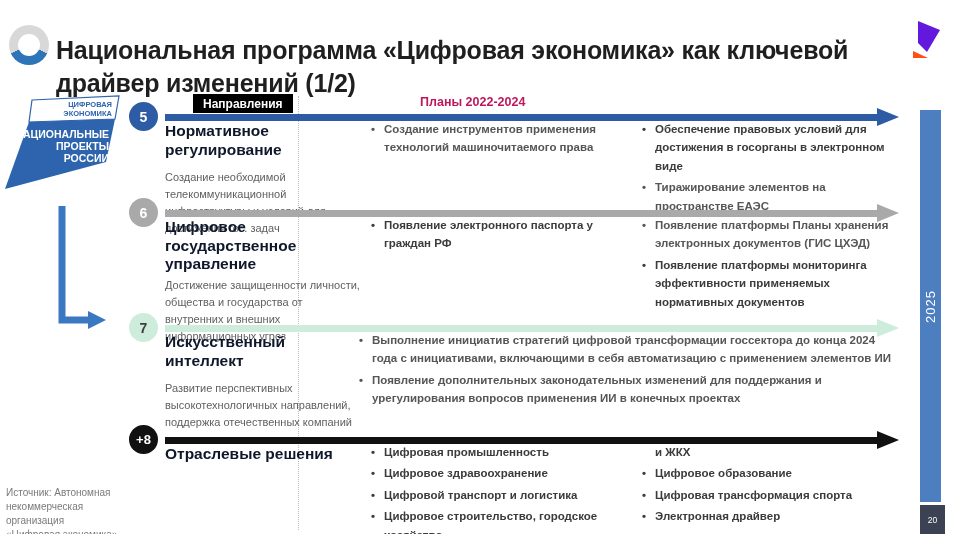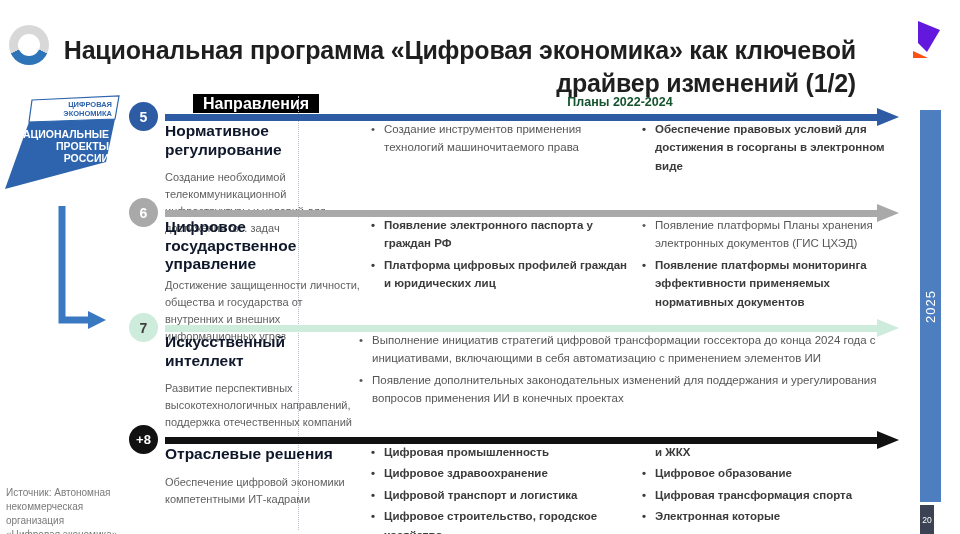--- a/index.html
+++ b/index.html
@@ -5,29 +5,29 @@
   html,body{margin:0;padding:0;background:#e8e8e8;}
   .slide{position:relative;width:960px;height:534px;background:#ffffff;overflow:hidden;
          font-family:"Liberation Sans",sans-serif;color:#222;}
 
   
   .title-icon{position:absolute;left:9px;top:25px;width:40px;height:40px;border-radius:50%;
     background:conic-gradient(#d8d8d8 0 115deg,#2e74b8 115deg 245deg,#d8d8d8 245deg 360deg);}
   .title-icon::after{content:"";position:absolute;left:9px;top:9px;width:22px;height:22px;
     border-radius:50%;background:#fff;}
   .page-title{position:absolute;left:56px;top:17px;width:800px;font-size:25px;line-height:1.32;
-    font-weight:700;color:#1f1f1f;letter-spacing:-0.2px;text-align:right;}
+    font-weight:700;color:#1f1f1f;letter-spacing:-0.2px;}
   .page-title span{display:block;}
   .brand-logo{position:absolute;left:912px;top:18px;}
 
   
   .dir-label{position:absolute;left:193px;top:94px;height:19px;padding:0 10px;background:#000;
-    color:#fff;font-size:16px;font-weight:700;display:inline-flex;align-items:center;}
-  .plans-label{position:absolute;left:420px;top:95px;width:400px;text-align:center;
-    font-size:12.5px;font-weight:700;color:#14532d;}
+    color:#fff;font-size:12px;font-weight:700;display:inline-flex;align-items:center;}
+  .plans-label{position:absolute;left:420px;top:95px;width:400px;text-align:left;
+    font-size:12.5px;font-weight:700;color:#be185d;}
   .col-sep{position:absolute;left:298px;top:96px;height:434px;border-left:1px dotted #b8bfc9;}
 
   
   .np-logo{position:absolute;left:2px;top:94px;}
 
   
   .row{position:absolute;left:128px;width:774px;}
   .badge{position:absolute;left:1px;top:-12px;width:29px;height:29px;border-radius:50%;
     color:#fff;font-weight:700;font-size:14px;display:flex;align-items:center;justify-content:center;}
   .badge.dark-text{color:#3d3d3d;}
@@ -35,30 +35,30 @@
   .arrow .head{position:absolute;left:100%;top:-6px;width:0;height:0;
     border-top:9.5px solid transparent;border-bottom:9.5px solid transparent;border-left:22px solid #000;}
   .c1{position:absolute;left:37px;top:8px;width:196px;}
   .row-title{font-size:15.5px;font-weight:600;color:#0f172a;line-height:1.2;margin:0 0 10px 0;}
   .row-sub{font-size:11px;color:#5f5f5f;line-height:1.55;}
   .c2{position:absolute;left:241px;top:6px;width:260px;}
   .c3{position:absolute;left:512px;top:6px;width:266px;}
   .cw{position:absolute;left:229px;top:6px;width:545px;}
   ul.bullets{margin:0;padding:0;list-style:none;}
   ul.bullets li{position:relative;padding-left:15px;font-size:11.5px;line-height:1.6;
-    color:#565656;margin-bottom:3px;}
+    color:#565656;margin-bottom:3px;font-weight:bold;}
   ul.bullets li::before{content:"\2022";position:absolute;left:2px;}
   ul.bullets li.b{color:#3b3b3b;font-weight:600;}
   ul.bullets li.cont::before{content:"";}
 
   
   .year-bar{position:absolute;left:920px;top:110px;width:21px;height:392px;background:#4c7ec0;
     display:flex;align-items:center;justify-content:center;}
   .year-bar span{transform:rotate(-90deg);color:#fff;font-size:13px;letter-spacing:1px;white-space:nowrap;}
-  .page-badge{position:absolute;left:920px;top:505px;width:14px;height:29px;background:#3a4253;
+  .page-badge{position:absolute;left:920px;top:505px;width:25px;height:29px;background:#3a4253;
     color:#fff;font-size:8.5px;display:flex;align-items:center;justify-content:center;}
 
   
   .source{position:absolute;left:6px;top:486px;width:112px;font-size:10px;line-height:1.4;color:#7a7a7a;}
 </style>
 </head>
 <body>
 
 <div class="slide">
 
@@ -100,37 +100,37 @@
       <div class="row-sub">Создание необходимой телекоммуникационной инфраструктуры и условий для достижения гос. задач</div>
     </div>
     <div class="c2">
       <ul class="bullets">
         <li>Создание инструментов применения технологий машиночитаемого права</li>
       </ul>
     </div>
     <div class="c3">
       <ul class="bullets">
         <li class="b">Обеспечение правовых условий для достижения в госорганы в электронном виде</li>
+        <li>Тиражирование элементов на пространстве ЕАЭС</li>
       </ul>
     </div>
   </div>
 
   <div class="row" style="top:210px;height:110px;">
     <div class="badge" style="background-color: rgb(169, 169, 169);">6</div>
     <div class="arrow" style="background-color: rgb(169, 169, 169);">
       <span class="head" style="border-left-color: rgb(169, 169, 169);"></span>
     </div>
     <div class="c1">
       <h2 class="row-title" style="margin-bottom:3px;">Цифровое государственное управление</h2>
       <div class="row-sub">Достижение защищенности личности, общества и государства от внутренних и внешних информационных угроз</div>
     </div>
     <div class="c2">
       <ul class="bullets">
         <li class="b">Появление электронного паспорта у граждан РФ</li>
-        <li class="b">Платформа цифровых профилей граждан и юридических лиц</li>
       </ul>
     </div>
     <div class="c3">
       <ul class="bullets">
         <li>Появление платформы Планы хранения электронных документов (ГИС ЦХЭД)</li>
         <li class="b">Появление платформы мониторинга эффективности применяемых нормативных документов</li>
       </ul>
     </div>
   </div>
 
@@ -151,36 +151,35 @@
     </div>
   </div>
 
   <div class="row" style="top:437px;height:97px;">
     <div class="badge" style="font-size: 13px; background-color: rgb(17, 17, 17);">+8</div>
     <div class="arrow" style="background-color: rgb(17, 17, 17);">
       <span class="head" style="border-left-color: rgb(17, 17, 17);"></span>
     </div>
     <div class="c1">
       <h2 class="row-title">Отраслевые решения</h2>
-      <div class="row-sub">Обеспечение цифровой экономики компетентными ИТ-кадрами</div>
     </div>
     <div class="c2">
       <ul class="bullets">
         <li class="b">Цифровая промышленность</li>
         <li class="b">Цифровое здравоохранение</li>
         <li class="b">Цифровой транспорт и логистика</li>
         <li class="b">Цифровое строительство, городское хозяйство</li>
       </ul>
     </div>
     <div class="c3">
       <ul class="bullets">
         <li class="b cont">и ЖКХ</li>
         <li class="b">Цифровое образование</li>
         <li class="b">Цифровая трансформация спорта</li>
-        <li class="b">Электронная которые</li>
+        <li class="b">Электронная драйвер</li>
       </ul>
     </div>
   </div>
 
   <div class="year-bar" style="background-color: rgb(76, 126, 192);">
     <span>2025</span>
   </div>
   <div class="page-badge">20</div>
 
   <div class="source">Источник: Автономная некоммерческая организация «Цифровая экономика»</div>

